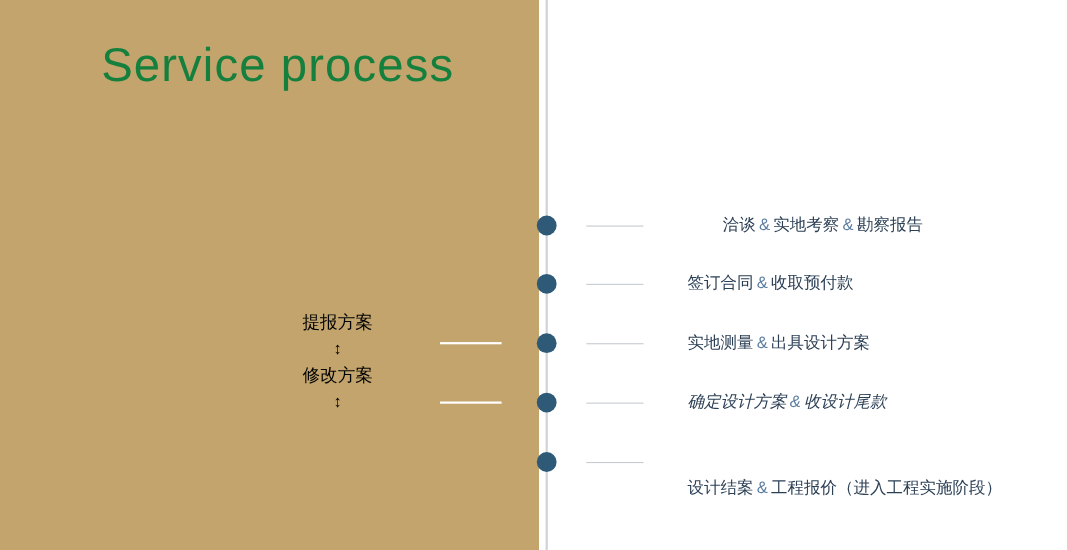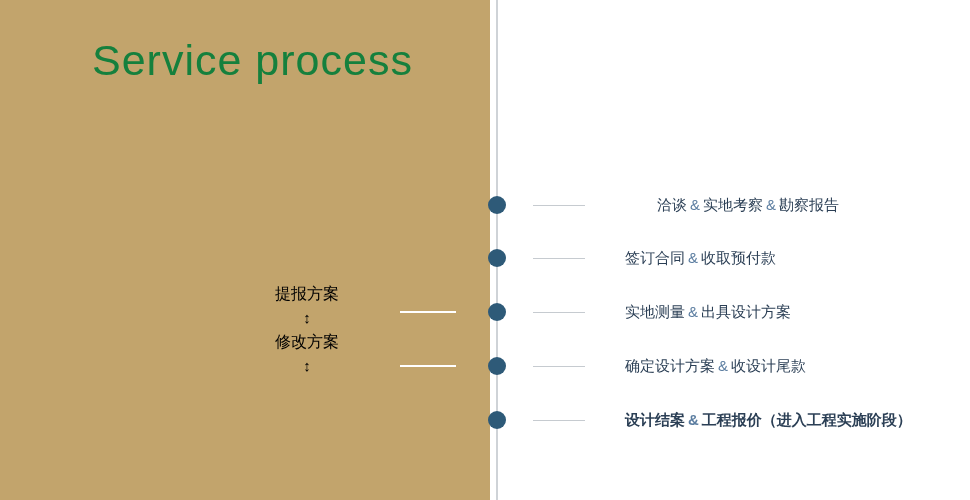--- a/index.html
+++ b/index.html
@@ -78,19 +78,19 @@
       <div class="h-line" style="left: 533px; top: 205px;"></div>
       <div class="step-text" style="left: 657px; top: 195px; text-align: center;"><span>洽谈</span><span class="amp">&amp;</span><span>实地考察</span><span class="amp">&amp;</span><span>勘察报告</span></div>
       <div class="dot" style="left: 488px; top: 249px;"></div>
       <div class="h-line" style="left: 533px; top: 258px;"></div>
       <div class="step-text" style="left: 625px; top: 248px; text-align: right;"><span>签订合同</span><span class="amp">&amp;</span><span>收取预付款</span></div>
       <div class="dot" style="left: 488px; top: 303px;"></div>
       <div class="h-line" style="left: 533px; top: 312px;"></div>
       <div class="step-text" style="left: 625px; top: 302px; text-align: center;"><span>实地测量</span><span class="amp">&amp;</span><span>出具设计方案</span></div>
       <div class="dot" style="left: 488px; top: 357px;"></div>
       <div class="h-line" style="left: 533px; top: 366px;"></div>
-      <div class="step-text" style="left: 625px; top: 356px;"><span>确定设计方案</span><span class="amp">&amp;</span><span>收设计尾款</span></div>
+      <div class="step-text" style="left: 625px; top: 356px; font-style: italic;"><span>确定设计方案</span><span class="amp">&amp;</span><span>收设计尾款</span></div>
       <div class="dot" style="left: 488px; top: 411px;"></div>
       <div class="h-line" style="left: 533px; top: 420px;"></div>
-      <div class="step-text" style="left: 625px; top: 410px; font-weight: bold;"><span>设计结案</span><span class="amp">&amp;</span><span>工程报价（进入工程实施阶段）</span></div>
+      <div class="step-text" style="left: 625px; top: 434px;"><span>设计结案</span><span class="amp">&amp;</span><span>工程报价（进入工程实施阶段）</span></div>
     </div>
 
 </div>
 
 </body></html>

